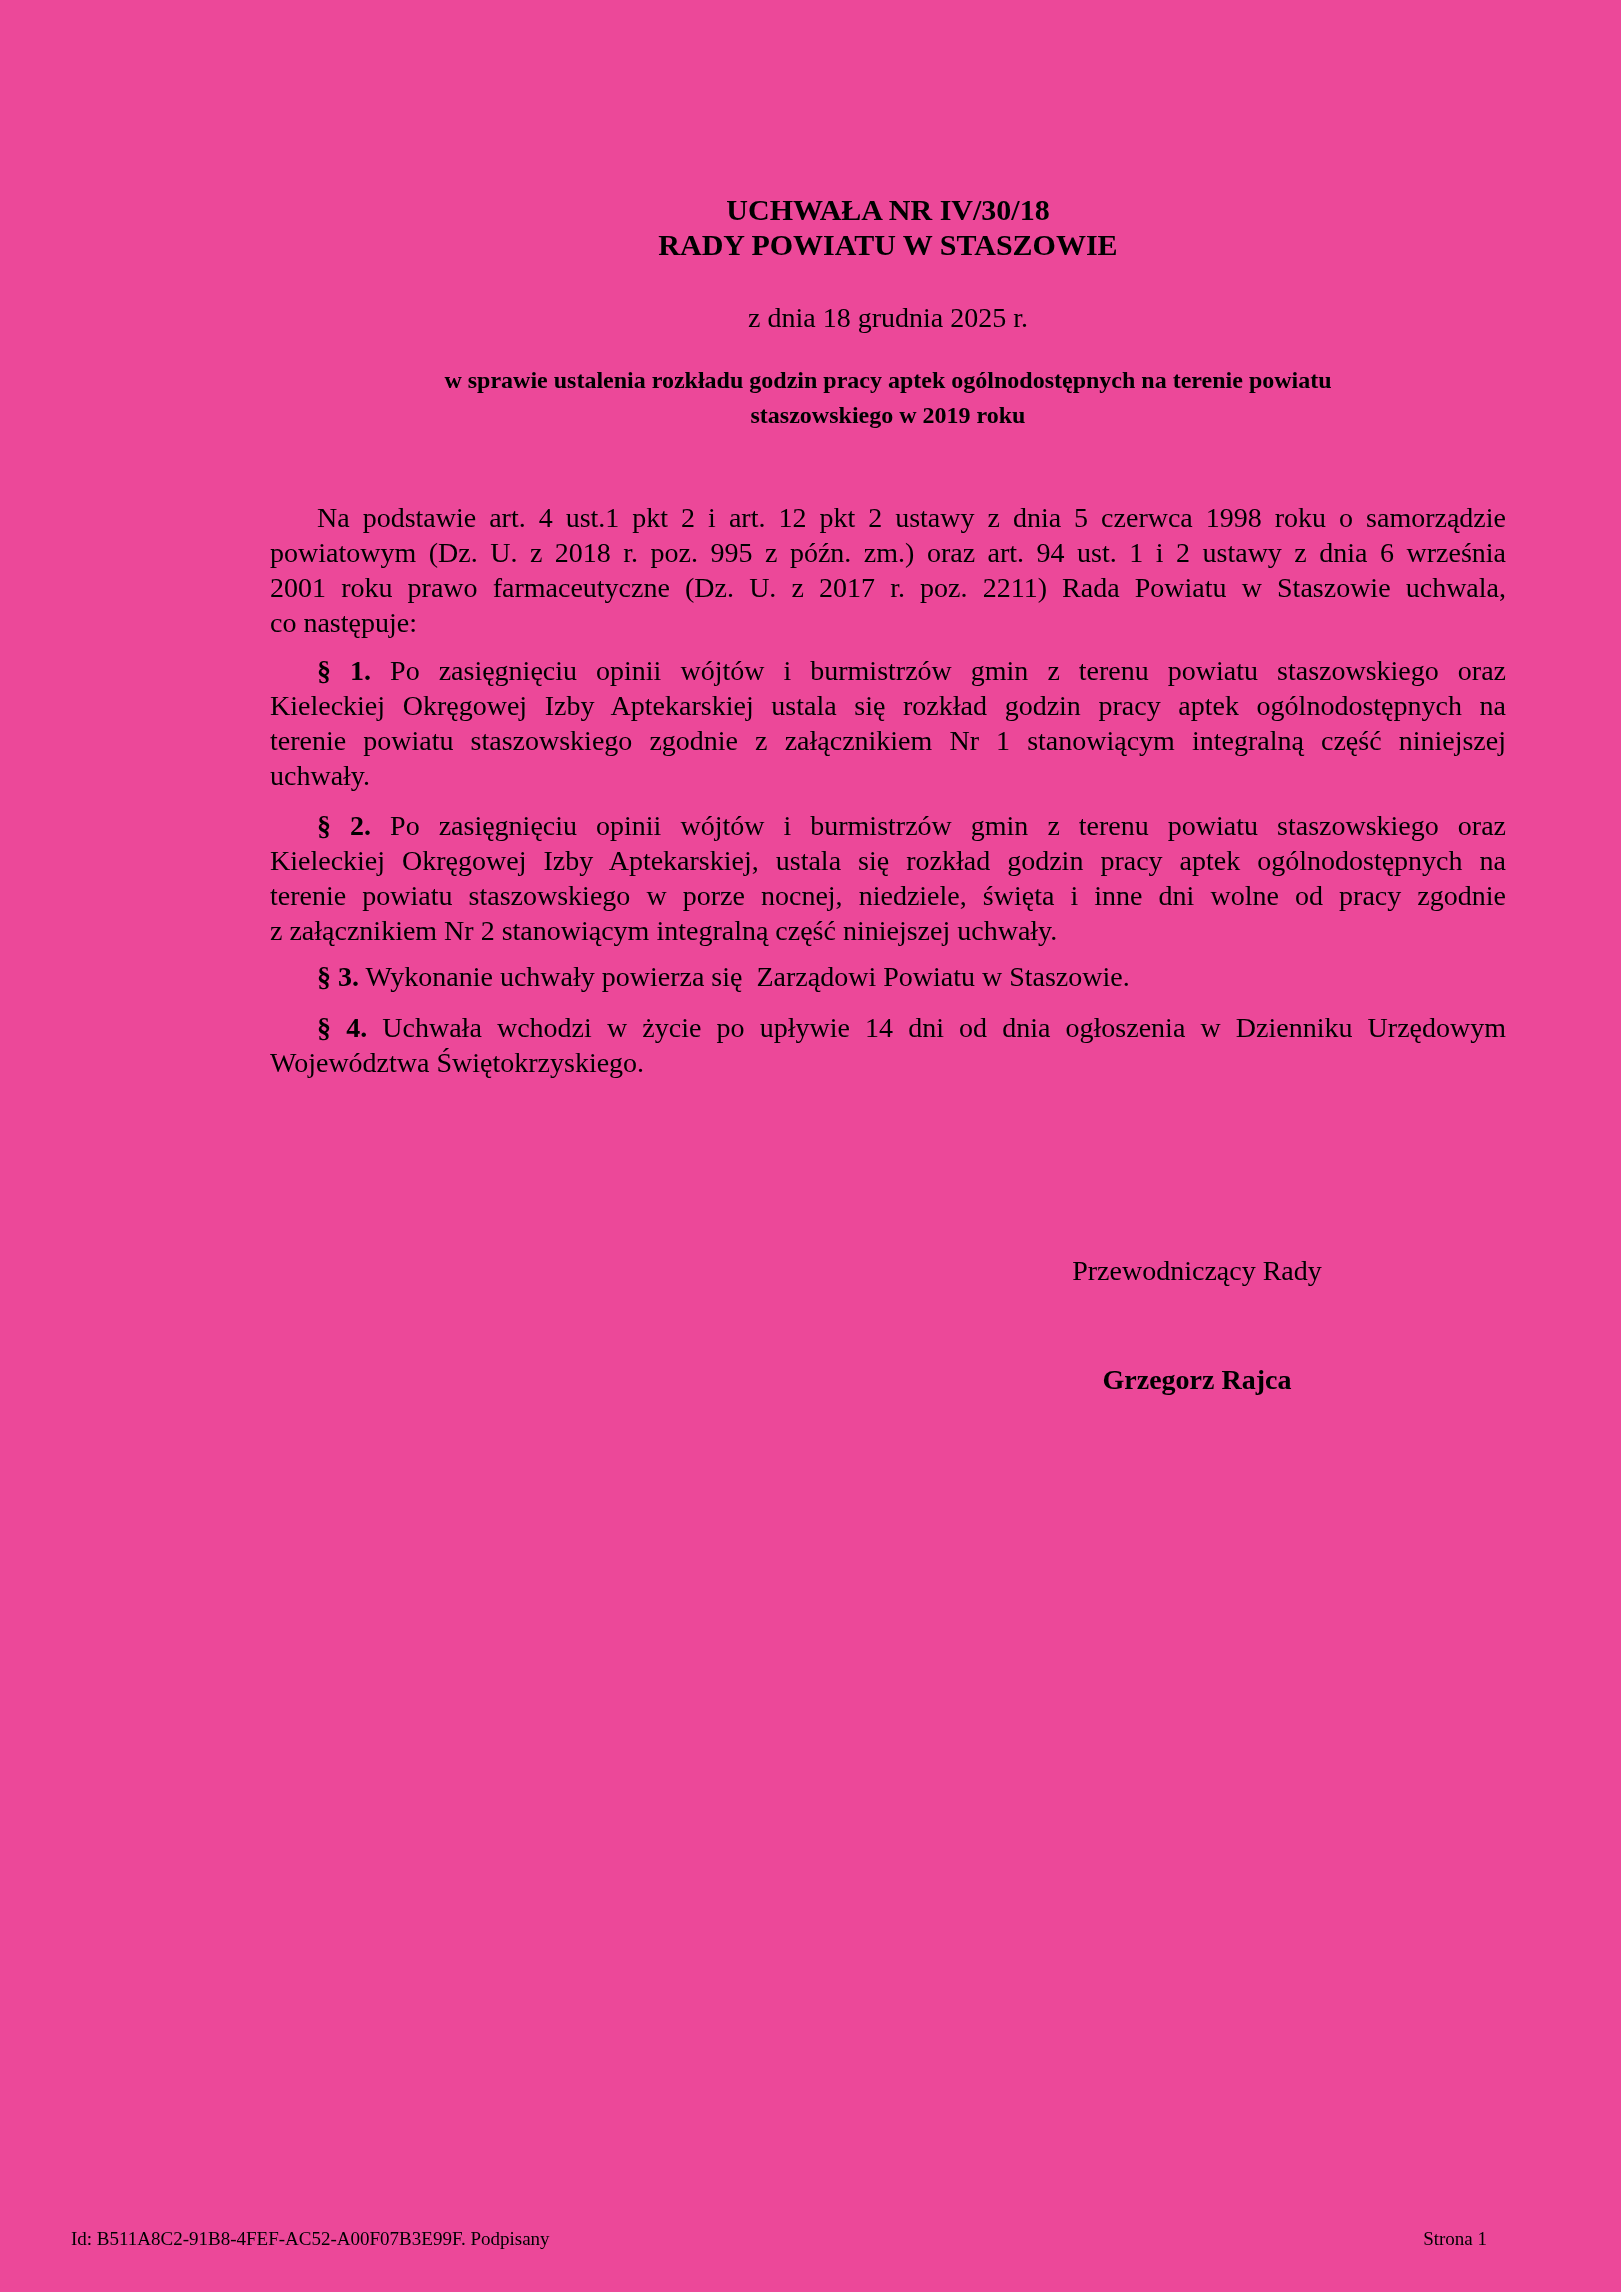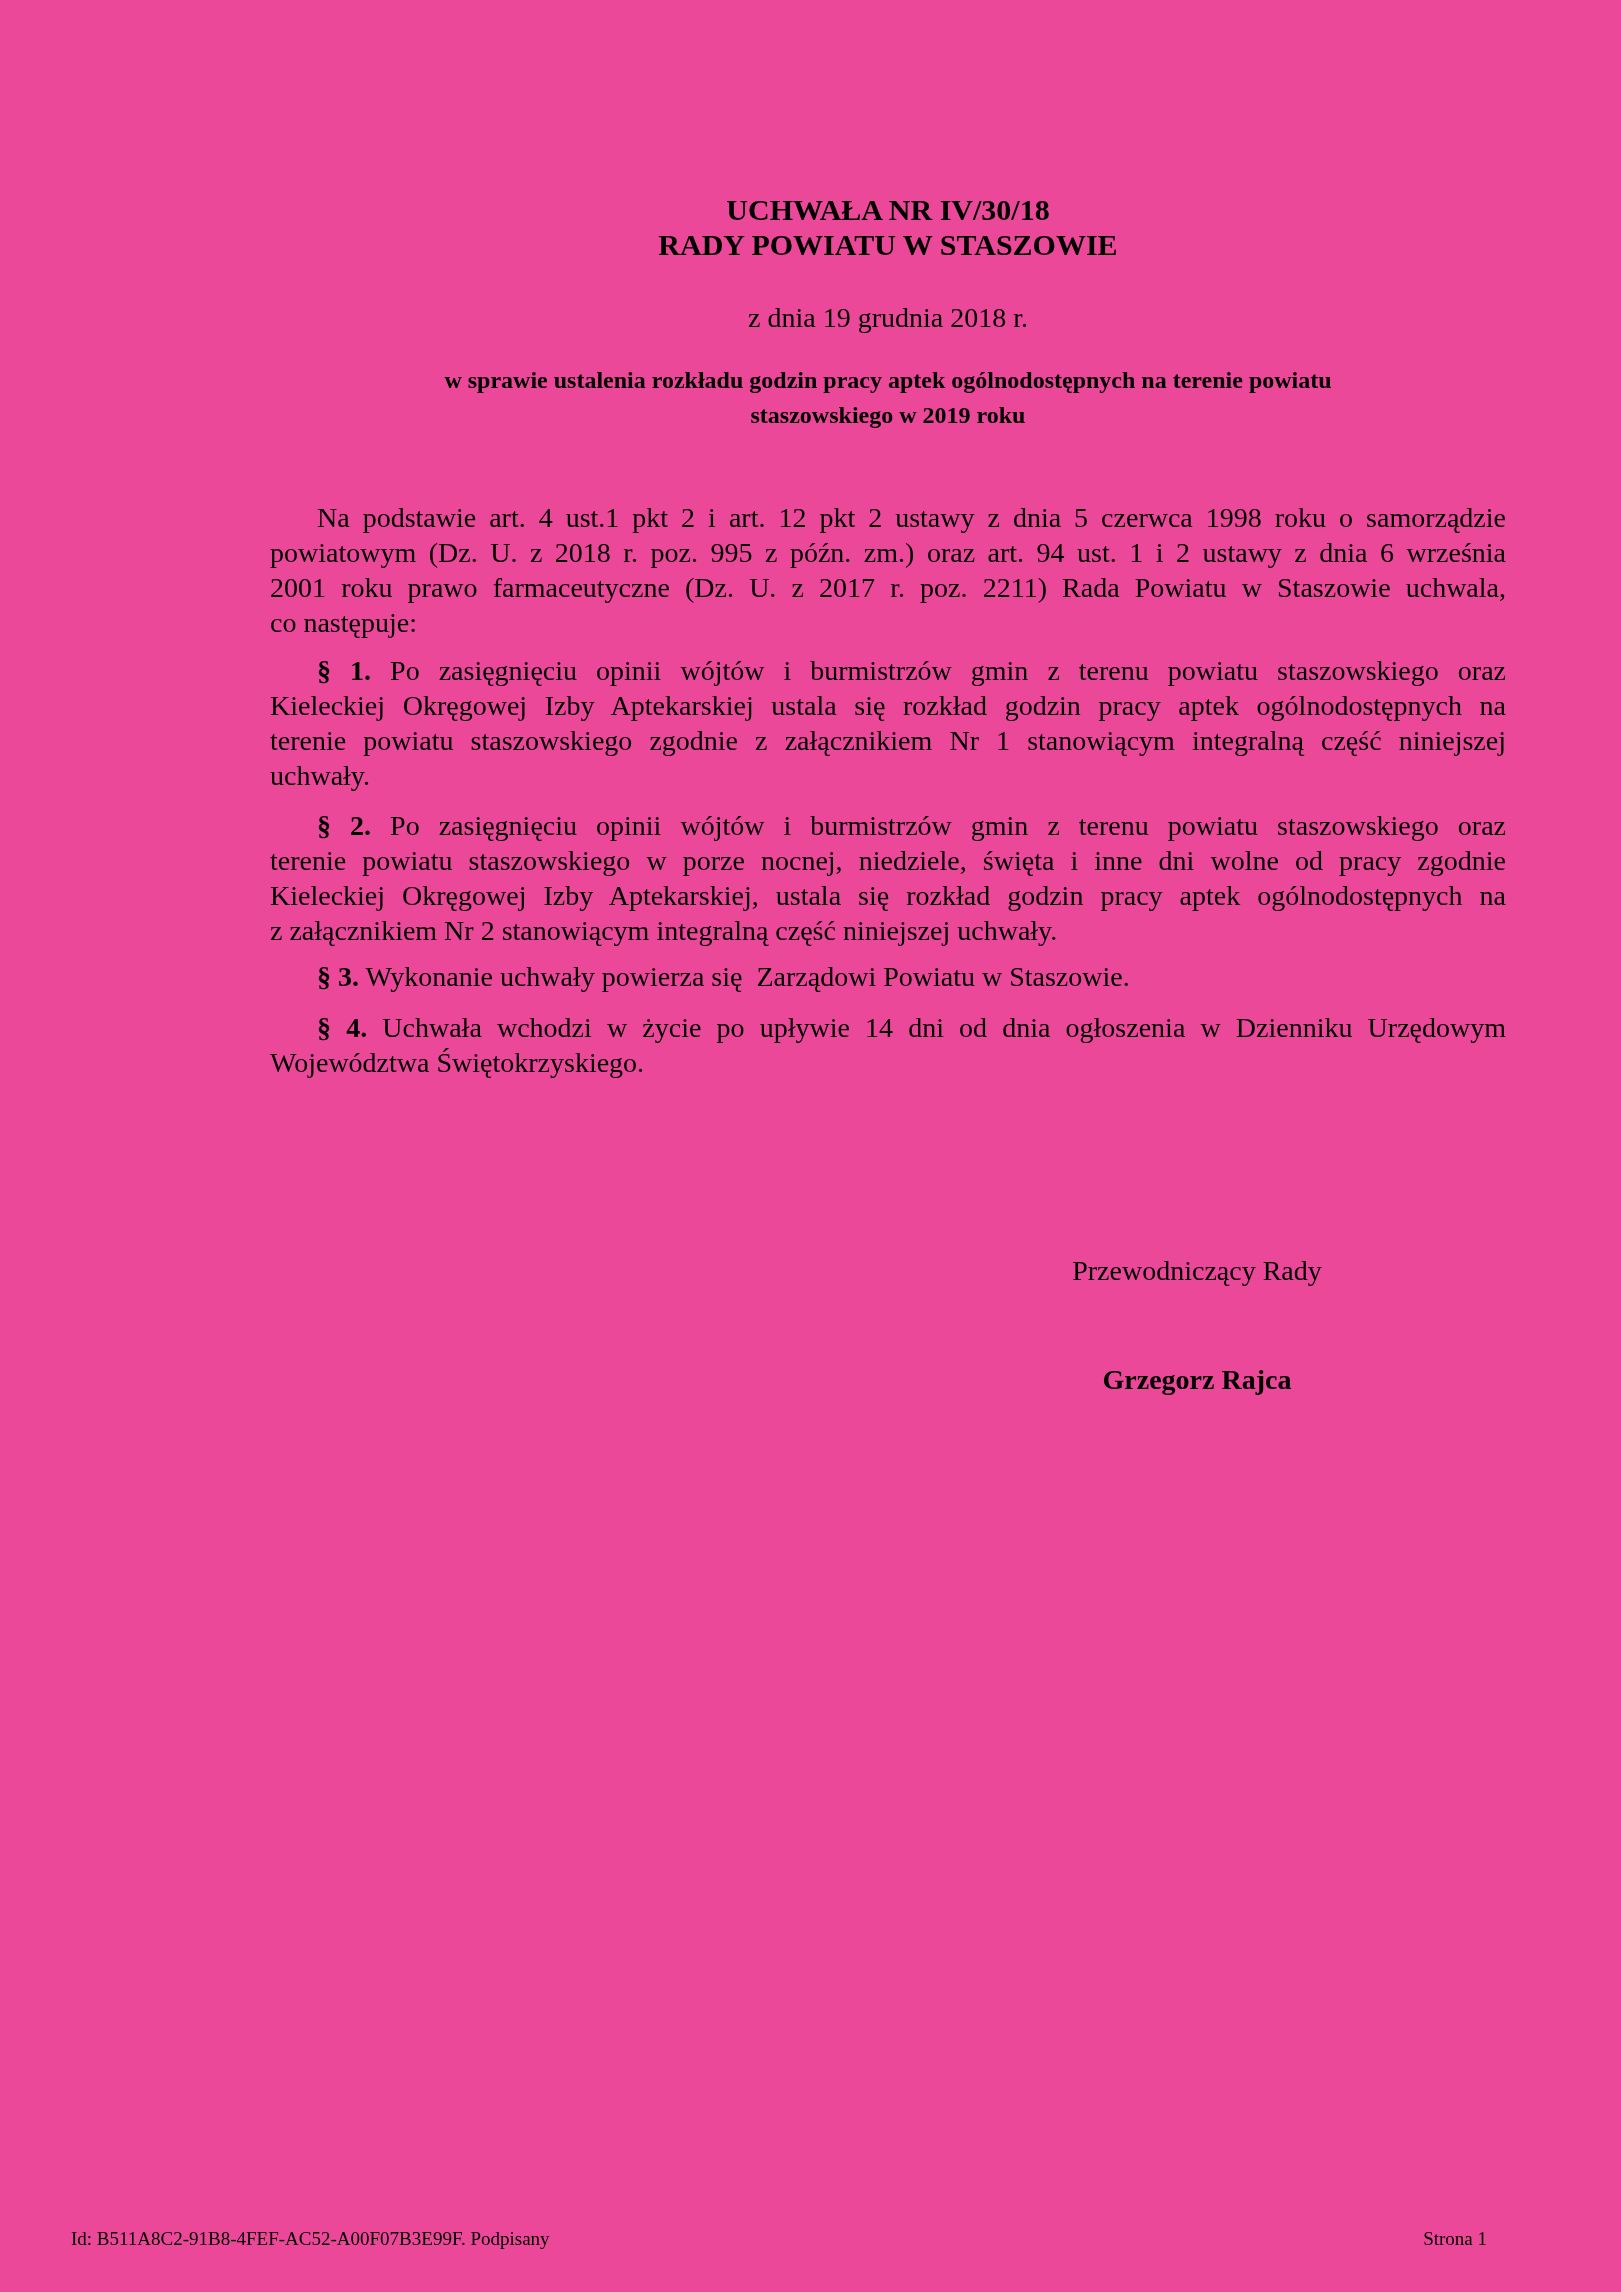--- a/index.html
+++ b/index.html
@@ -49,21 +49,21 @@
 <body>
 
 <div class="page">
   <div class="content">
 
     <div class="title-block center">
       <div>UCHWAŁA NR IV/30/18</div>
       <div>RADY POWIATU W STASZOWIE</div>
     </div>
 
-    <div class="date-block center">z dnia 19 grudnia 2018 r.</div>
+    <div class="date-block center">z dnia 18 grudnia 2025 r.</div>
 
     <div class="subject-block center">
       <div>w sprawie ustalenia rozkładu godzin pracy aptek ogólnodostępnych na terenie powiatu</div>
       <div>staszowskiego w 2019 roku</div>
     </div>
 
     <div class="preamble">
       <div class="line jl ind">Na podstawie art. 4 ust.1 pkt 2 i art. 12 pkt 2 ustawy z dnia 5 czerwca 1998 roku o samorządzie</div>
       <div class="line jl">powiatowym (Dz. U. z 2018 r. poz. 995 z późn. zm.) oraz art. 94 ust. 1 i 2 ustawy z dnia 6 września</div>
       <div class="line jl">2001 roku prawo farmaceutyczne (Dz. U. z 2017 r. poz. 2211) Rada Powiatu w Staszowie uchwala,</div>
@@ -72,22 +72,22 @@
 
     <div class="par1">
       <div class="line jl ind"><span class="b">§ 1.</span> <span>Po zasięgnięciu opinii wójtów i burmistrzów gmin z terenu powiatu staszowskiego oraz</span></div>
       <div class="line jl">Kieleckiej Okręgowej Izby Aptekarskiej ustala się rozkład godzin pracy aptek ogólnodostępnych na</div>
       <div class="line jl">terenie powiatu staszowskiego zgodnie z załącznikiem Nr 1 stanowiącym integralną część niniejszej</div>
       <div class="line">uchwały.</div>
     </div>
 
     <div class="par2">
       <div class="line jl ind"><span class="b">§ 2.</span> <span>Po zasięgnięciu opinii wójtów i burmistrzów gmin z terenu powiatu staszowskiego oraz</span></div>
+      <div class="line jl">Kieleckiej Okręgowej Izby Aptekarskiej, ustala się rozkład godzin pracy aptek ogólnodostępnych na</div>
       <div class="line jl">terenie powiatu staszowskiego w porze nocnej, niedziele, święta i inne dni wolne od pracy zgodnie</div>
-      <div class="line jl">Kieleckiej Okręgowej Izby Aptekarskiej, ustala się rozkład godzin pracy aptek ogólnodostępnych na</div>
       <div class="line">z załącznikiem Nr 2 stanowiącym integralną część niniejszej uchwały.</div>
     </div>
 
     <div class="par3">
       <div class="line ind"><span class="b">§ 3.</span> <span>Wykonanie uchwały powierza się&nbsp; Zarządowi Powiatu w Staszowie.</span></div>
     </div>
 
     <div class="par4">
       <div class="line jl ind"><span class="b">§ 4.</span> <span>Uchwała wchodzi w życie po upływie 14 dni od dnia ogłoszenia w Dzienniku Urzędowym</span></div>
       <div class="line">Województwa Świętokrzyskiego.</div>

